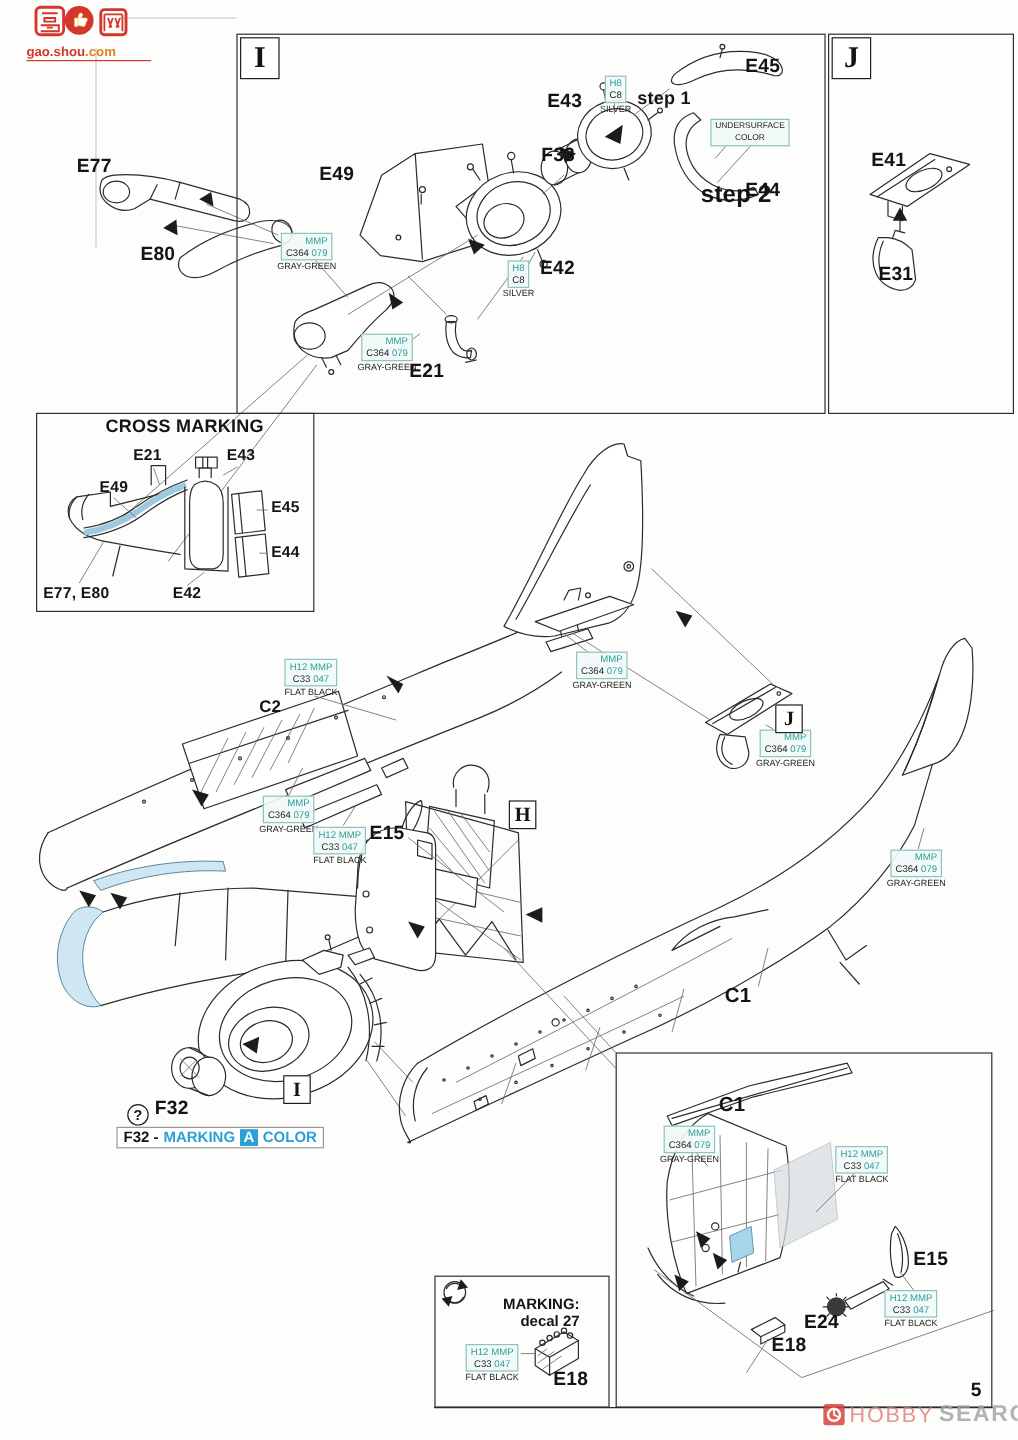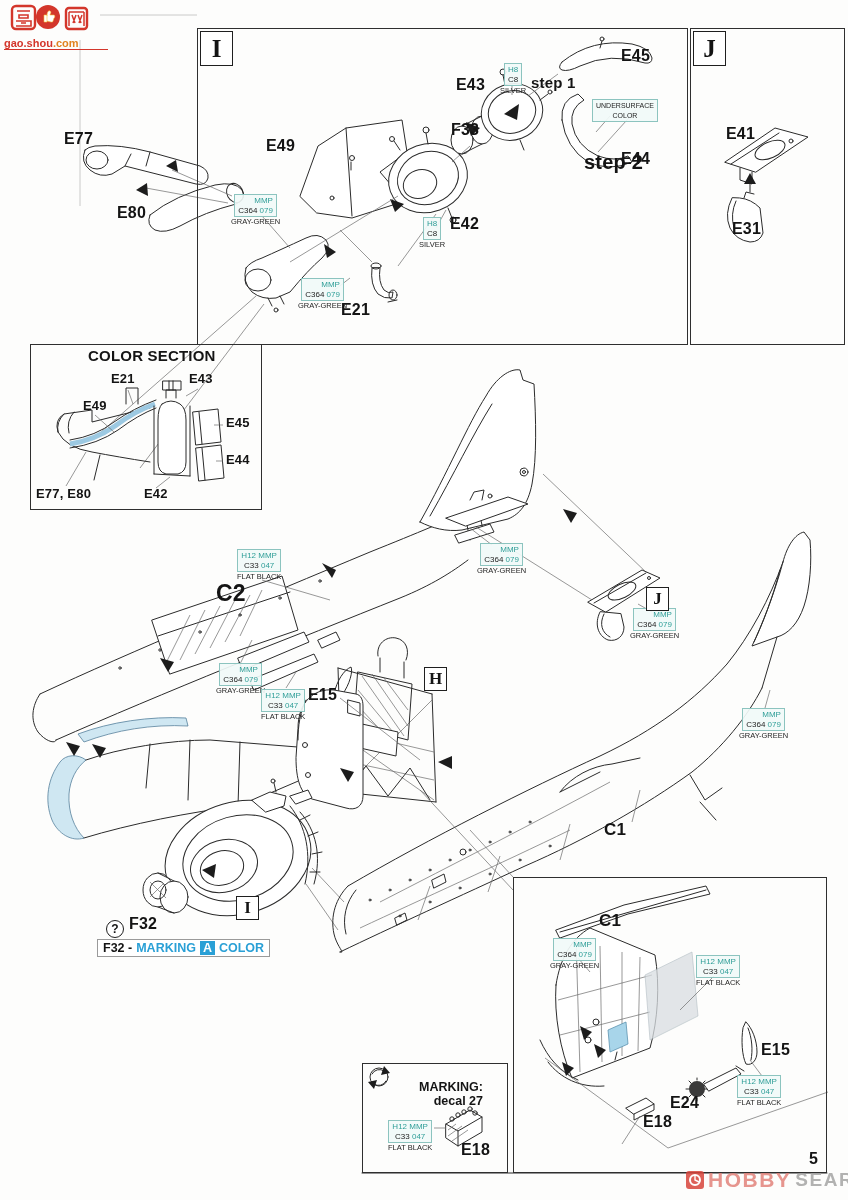--- a/index.html
+++ b/index.html
@@ -30,23 +30,23 @@
   .co-name{font-size:7.5px;line-height:8.5px;color:#1d1d1d;margin-top:1px;white-space:nowrap}
   .f32note{position:absolute;z-index:5;display:flex;gap:4px;align-items:center;border:1.2px solid #9a9a9a;
            background:#fff;padding:1px 5px;font-size:12.5px;font-weight:bold;white-space:nowrap}
   .f32blue{color:#2aa0d6}
   .f32a{background:#2aa0d6;color:#fff;padding:0 3px;line-height:14px}
   .qmark{position:absolute;z-index:5;width:18px;height:18px;border:1.7px solid #1f1f1f;border-radius:50%;
          display:flex;align-items:center;justify-content:center;font-size:12px;font-weight:bold;background:#fff}
   .optional-text{position:absolute;z-index:4;font-size:12.5px;font-weight:bold;text-align:right;line-height:14px;white-space:nowrap}
   .pagenum{position:absolute;z-index:6;font-size:16px;font-weight:bold}
   .hsmark{position:absolute;z-index:6;display:flex;align-items:center;gap:4px;opacity:.85}
-  .hs1{font-size:21px;font-weight:bold;color:#e2837b;letter-spacing:1.5px}
+  .hs1{font-size:18px;font-weight:normal;color:#e2837b;letter-spacing:1.5px}
   .hs2{font-size:19px;font-weight:bold;color:#a5a5a5;letter-spacing:1.5px}
-  .gslogo{position:absolute;left:4px;top:4px;z-index:6}
+  .gslogo{position:absolute;left:22px;top:4px;z-index:6}
   .gsurl{font-size:11px;font-weight:bold;border-bottom:1px solid #d3362b;line-height:12px;margin-top:1px}
   .gsu1{color:#d3362b}.gsu2{color:#e0821f}
 </style>
 </head>
 <body>
 
 <svg class="art" width="848" height="1200" viewBox="0 0 848 1200">
 
   <g>
     <line x1="100" y1="15" x2="197" y2="15" stroke="#bdbdbd" stroke-width=".8"></line>
@@ -369,30 +369,30 @@
 <div class="lbl" style="left:451px;top:121px">F33</div>
 <div class="lbl md" style="left:531px;top:74px;font-size:15px">step 1</div>
 <div class="lbl" style="left:621px;top:47px">E45</div>
 <div class="lbl md" style="left:584px;top:151px;font-size:20px">step 2</div>
 <div class="lbl" style="left:621px;top:150px">E44</div>
 <div class="lbl" style="left:450px;top:215px">E42</div>
 <div class="lbl" style="left:341px;top:301px">E21</div>
 <div class="lbl" style="left:726px;top:125px">E41</div>
 <div class="lbl" style="left:732px;top:220px">E31</div>
 
-<div class="lbl" style="left:88px;top:347px;font-size:15px">COLOR SECTION</div>
+<div class="lbl" style="left:88px;top:347px;font-size:15px">CROSS MARKING</div>
 <div class="lbl sm" style="left:111px;top:371px">E21</div>
 <div class="lbl sm" style="left:189px;top:371px">E43</div>
 <div class="lbl sm" style="left:83px;top:398px">E49</div>
 <div class="lbl sm" style="left:226px;top:415px">E45</div>
 <div class="lbl sm" style="left:226px;top:452px">E44</div>
 <div class="lbl sm" style="left:36px;top:486px">E77, E80</div>
 <div class="lbl sm" style="left:144px;top:486px">E42</div>
 
-<div class="lbl" style="left:216px;top:580px;font-size:23px">C2</div>
+<div class="lbl" style="left:216px;top:580px;font-size:14px">C2</div>
 <div class="lbl" style="left:308px;top:686px">E15</div>
 <div class="lbl" style="left:604px;top:820px;font-size:17px">C1</div>
 <div class="lbl" style="left:129px;top:915px">F32</div>
 
 <div class="lbl" style="left:599px;top:911px;font-size:17px">C1</div>
 <div class="lbl" style="left:761px;top:1041px">E15</div>
 <div class="lbl" style="left:670px;top:1094px">E24</div>
 <div class="lbl" style="left:643px;top:1113px">E18</div>
 
 <div class="optional-text" style="left:395px;top:1080px;width:88px">

